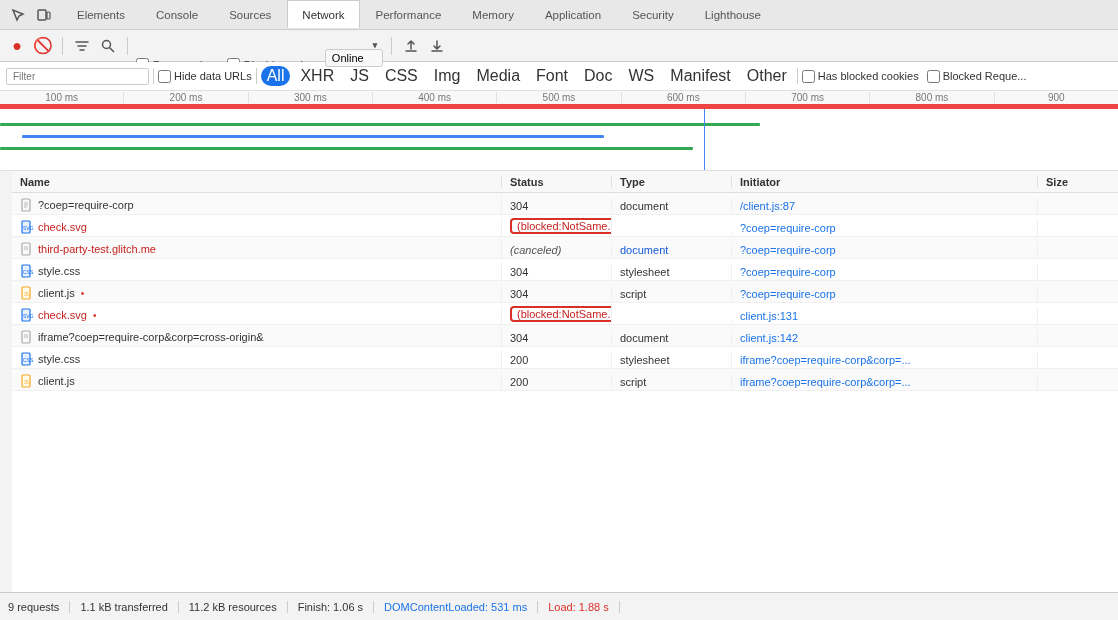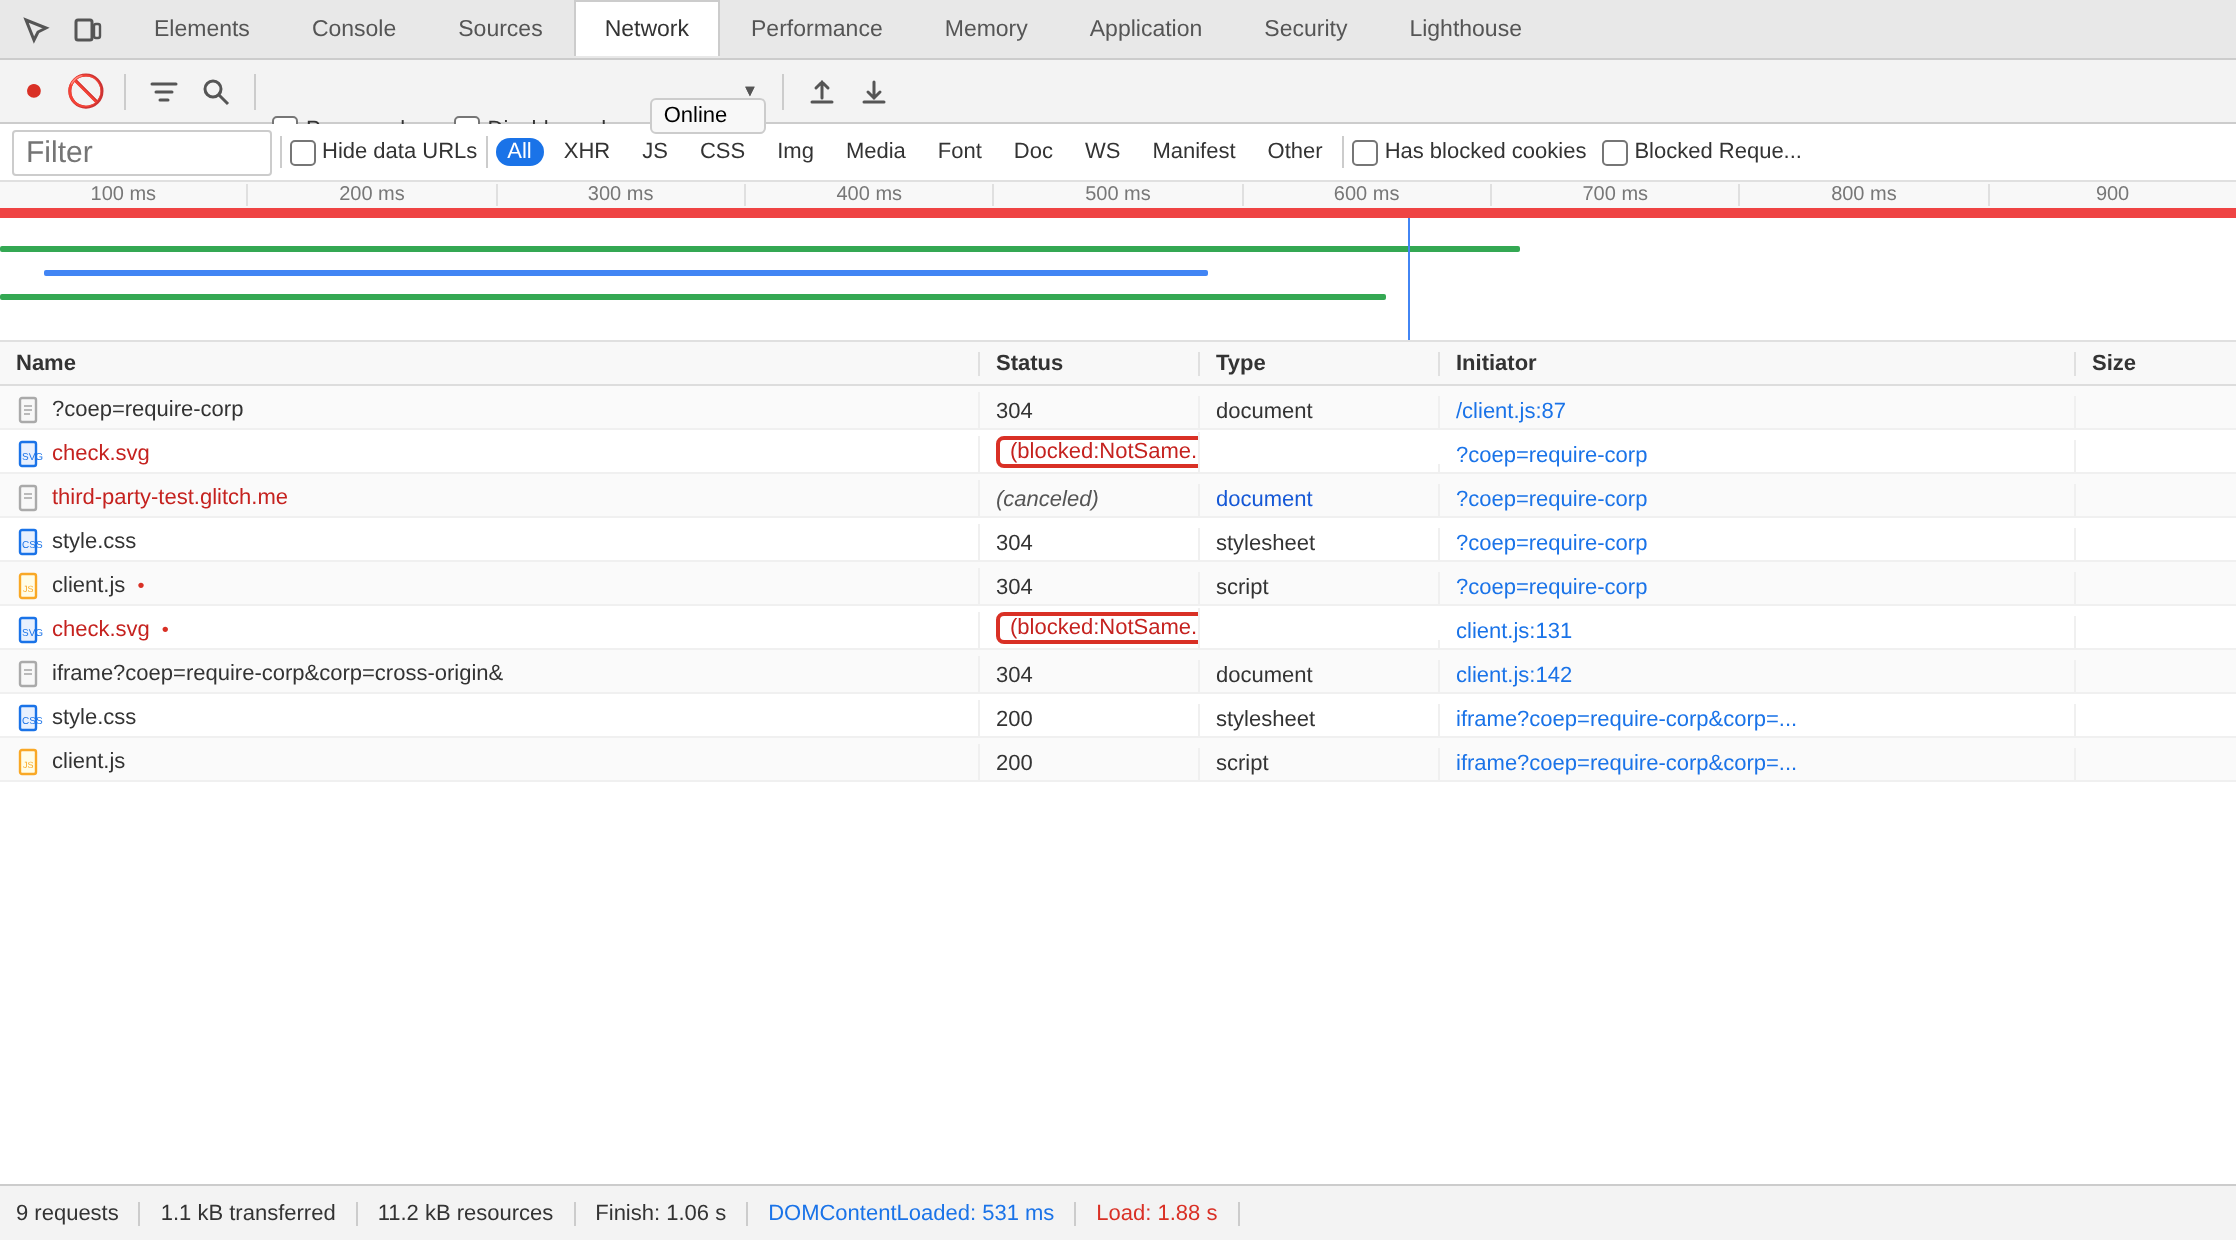--- a/index.html
+++ b/index.html
@@ -71,29 +71,29 @@
     .filter-bar {
       display: flex;
       align-items: center;
       background: #fff;
       border-bottom: 1px solid #e0e0e0;
       height: 29px;
       padding: 0 6px;
       gap: 4px;
     }
     .filter-input {
-      border: 1px solid #ccc; padding: 2px 6px; font-size: 15px;
-      width: 130px; border-radius: 2px;
+      border: 1px solid #ccc; padding: 2px 6px; font-size: 10px;
+      width: 143px; border-radius: 2px;
     }
     .filter-checkbox-label {
       display: flex; align-items: center; gap: 3px;
       font-size: 11px; color: #333; cursor: pointer; white-space: nowrap;
     }
     .type-btn {
-      padding: 1px 6px; font-size: 11px; cursor: pointer;
+      padding: 1px 6px; font-size: 16px; cursor: pointer;
       border: none; background: none; border-radius: 2px; color: #333;
     }
     .type-btn.active { background: #1a73e8; color: #fff; border-radius: 10px; }
     .filter-divider { width: 1px; height: 16px; background: #ccc; }
 
     
     .timeline-area {
       background: #fff;
       border-bottom: 1px solid #e0e0e0;
       height: 80px;
@@ -214,20 +214,21 @@
       flex-direction: column;
       height: 620px;
       width: 1118px;
       overflow: hidden;
     }
     .main-area {
       flex: 1;
       overflow-y: auto;
       display: flex;
       flex-direction: column;
+      padding-left: 12px;
     }
 
     
     .corner-icons {
       display: flex; align-items: center; gap: 2px; padding: 0 6px;
     }
     .icon-btn {
       width: 24px; height: 24px; border: none; background: none;
       cursor: pointer; display: flex; align-items: center; justify-content: center;
       border-radius: 3px; color: #555; font-size: 13px;

